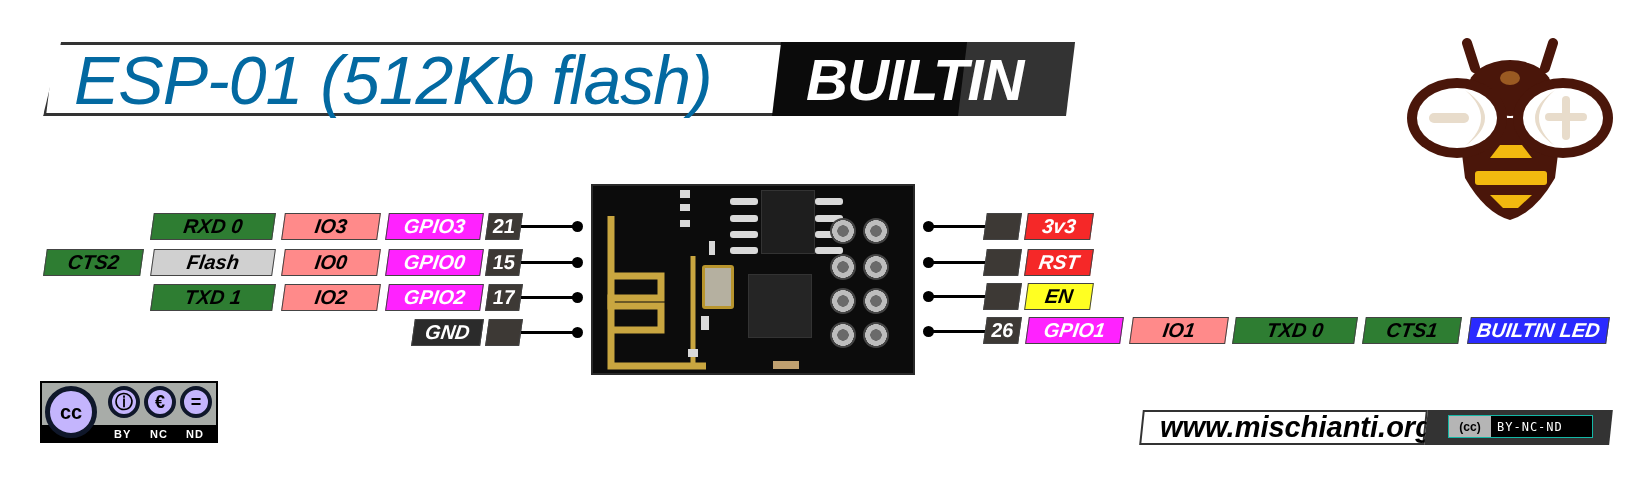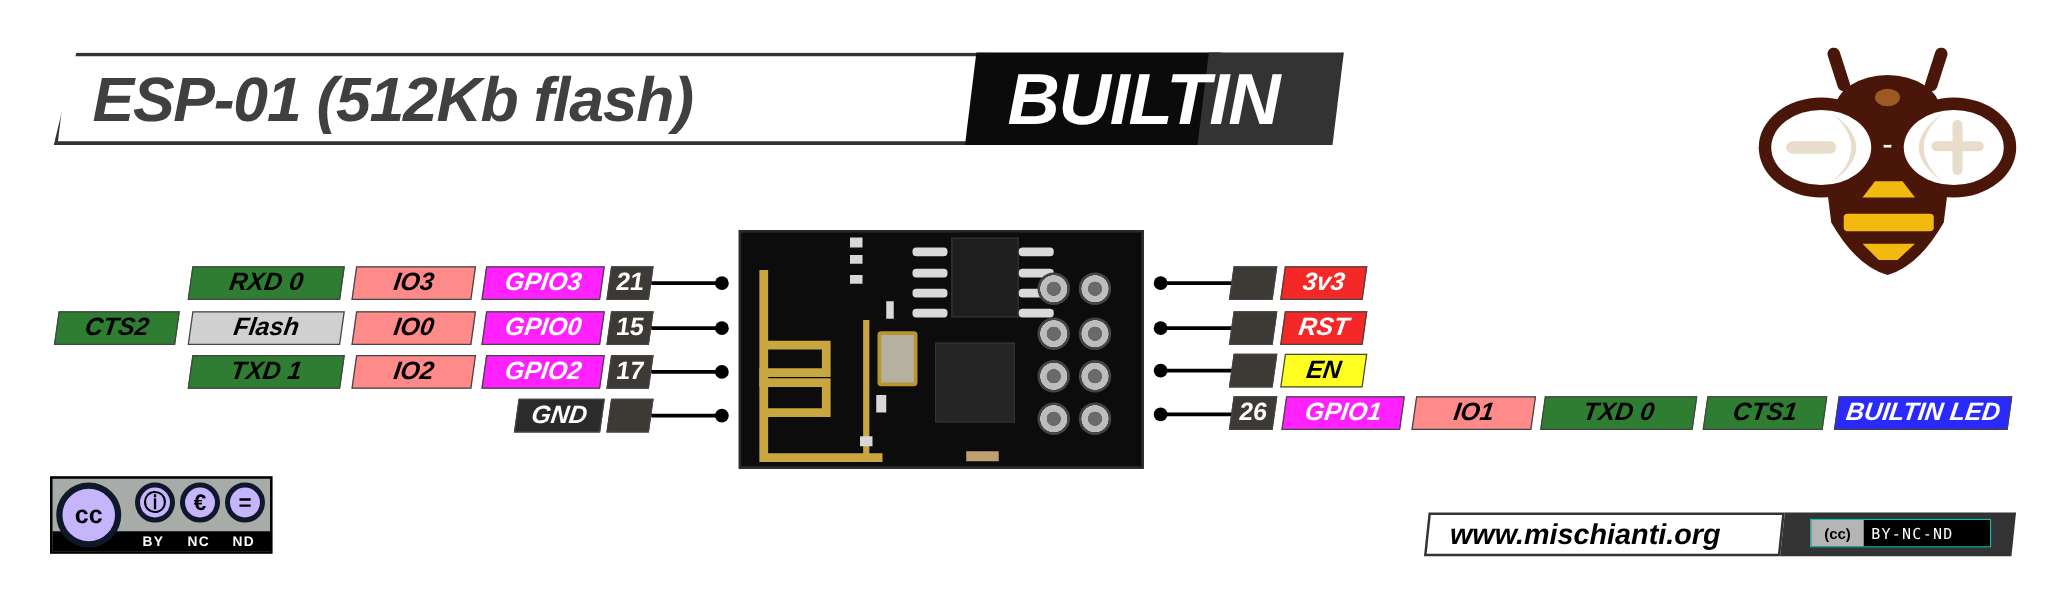--- a/index.html
+++ b/index.html
@@ -3,22 +3,22 @@
 <meta charset="utf-8">
 <style>
   html, body { margin: 0; padding: 0; background: #ffffff; }
   body { width: 1651px; height: 486px; position: relative; overflow: hidden;
          font-family: "Liberation Sans", sans-serif; }
 
   
   .hdr-white { position: absolute; left: 43px; top: 42px; width: 740px; height: 74px;
     background: #fff; border: 3px solid #333; box-sizing: border-box;
     clip-path: polygon(9px 0, 100% 0, 100% 100%, 0 100%); transform: skewX(-7deg); transform-origin: left bottom; }
-  .hdr-title { position: absolute; left: 74px; top: 44px; font-size: 50px; font-weight: bold;
-    font-style: italic; color: #404040; letter-spacing: -1px; white-space: nowrap; line-height: 72px; }
+  .hdr-title { position: absolute; left: 74px; top: 44px; font-size: 68px; font-weight: normal;
+    font-style: italic; color: #0369a1; letter-spacing: -1px; white-space: nowrap; line-height: 72px; }
   .hdr-black { position: absolute; left: 772px; top: 42px; width: 196px; height: 74px; background: #0b0b0b;
     transform: skewX(-7deg); transform-origin: left bottom; }
   .hdr-gray { position: absolute; left: 958px; top: 42px; width: 108px; height: 74px; background: #333333;
     transform: skewX(-7deg); transform-origin: left bottom; }
   .hdr-pinout { position: absolute; left: 806px; top: 44px; font-size: 58px; font-weight: bold;
     font-style: italic; color: #fff; letter-spacing: -1px; line-height: 72px; white-space: nowrap; }
 
   
   .pin { position: absolute; height: 27px; box-sizing: border-box; border: 1px solid #444;
     transform: skewX(-8deg); display: flex; align-items: center; justify-content: center;
@@ -55,21 +55,21 @@
   .cc-badge { position: absolute; left: 40px; top: 381px; width: 178px; height: 62px;
     background: #a8aca8; border: 2px solid #000; box-sizing: border-box; }
   .cc-bottom { position: absolute; left: 0; bottom: 0; width: 100%; height: 16px; background: #000; }
   .cc-circle { position: absolute; border-radius: 50%; background: #c4b5fd; border: 4px solid #0f172a; box-sizing: border-box;
     display: flex; align-items: center; justify-content: center; font-weight: bold; color: #000; }
   .cc-txt { position: absolute; color: #fff; font-size: 11px; font-weight: bold; bottom: 1px; letter-spacing: 1px; }
 
   
   .url-box { position: absolute; left: 1141px; top: 410px; width: 285px; height: 35px; background: #fff;
     border: 2px solid #333; box-sizing: border-box; transform: skewX(-6deg); }
-  .url-text { position: absolute; left: 1160px; top: 410px; font-size: 23px; font-weight: bold; font-style: italic;
+  .url-text { position: absolute; left: 1160px; top: 410px; font-size: 29px; font-weight: bold; font-style: italic;
     color: #000; line-height: 34px; white-space: nowrap; }
   .url-dark { position: absolute; left: 1426px; top: 410px; width: 185px; height: 35px; background: #333;
     transform: skewX(-6deg); }
   .url-cc { position: absolute; left: 1448px; top: 415px; width: 145px; height: 23px; background: #000;
     border: 1px solid #14b8a6; box-sizing: border-box; }
   .url-cc-l { position: absolute; left: 0; top: 0; width: 42px; height: 100%; background: #b5b5b5;
     display: flex; align-items: center; justify-content: center; font-size: 12px; font-weight: bold; color: #000; }
   .url-cc-r { position: absolute; left: 48px; top: 0; height: 100%; display: flex; align-items: center;
     font-size: 12px; color: #fff; letter-spacing: 1px; font-family: "DejaVu Sans Mono", monospace; }
 </style>

